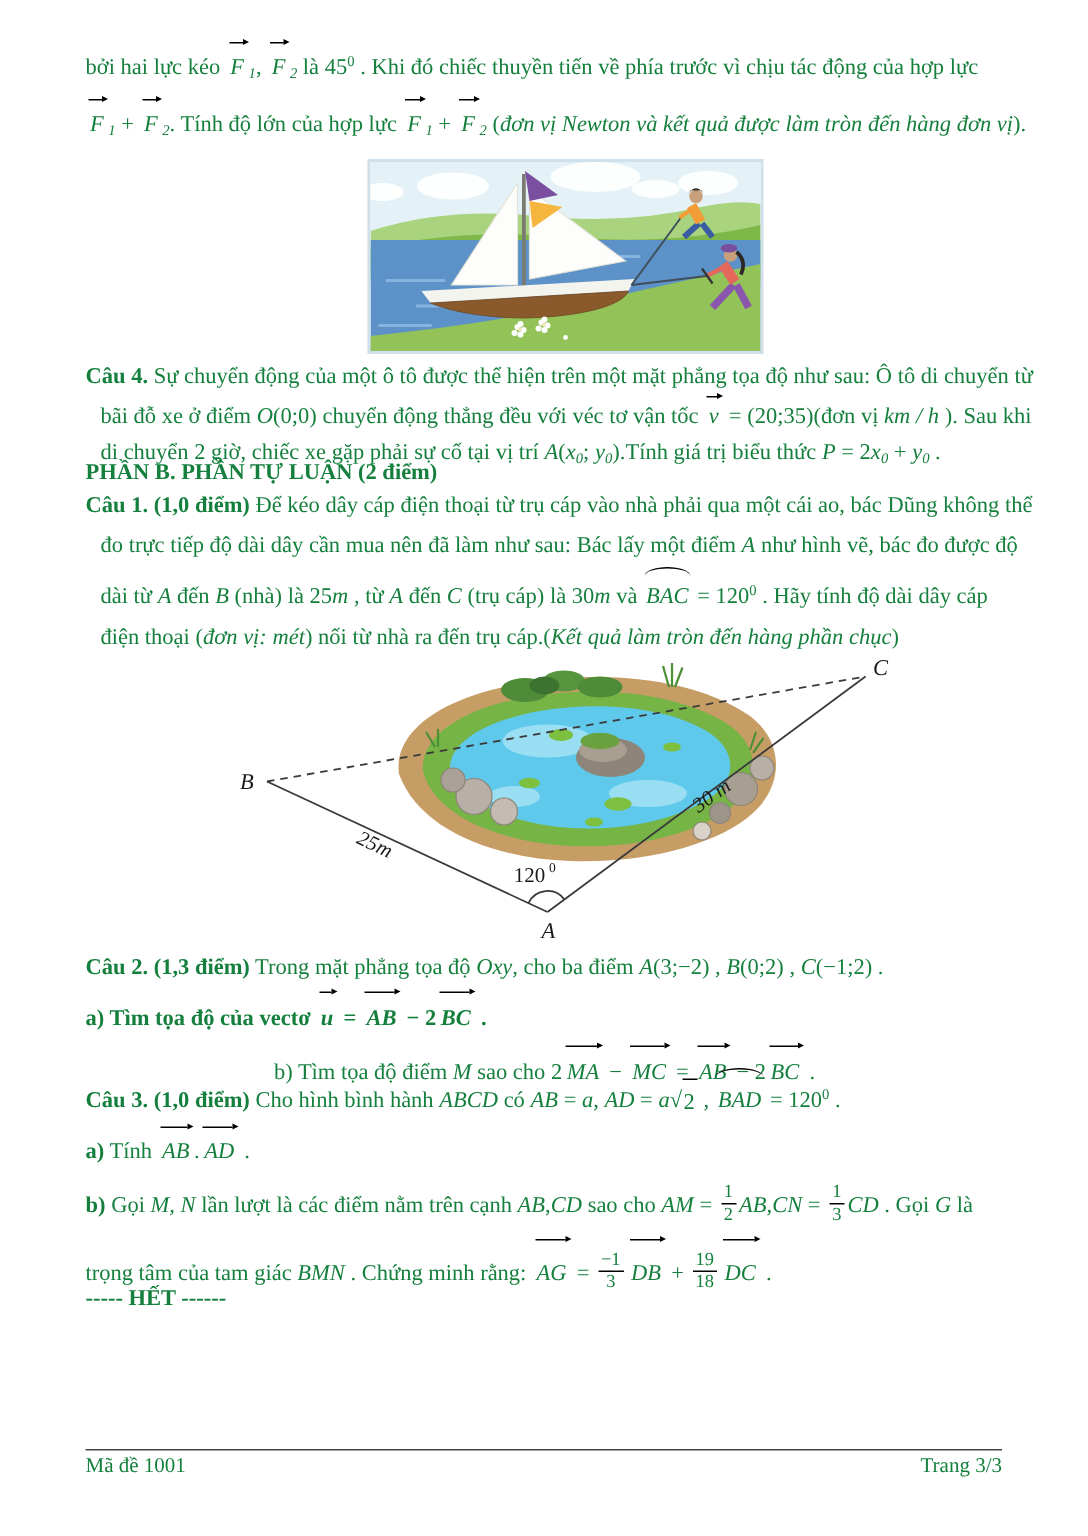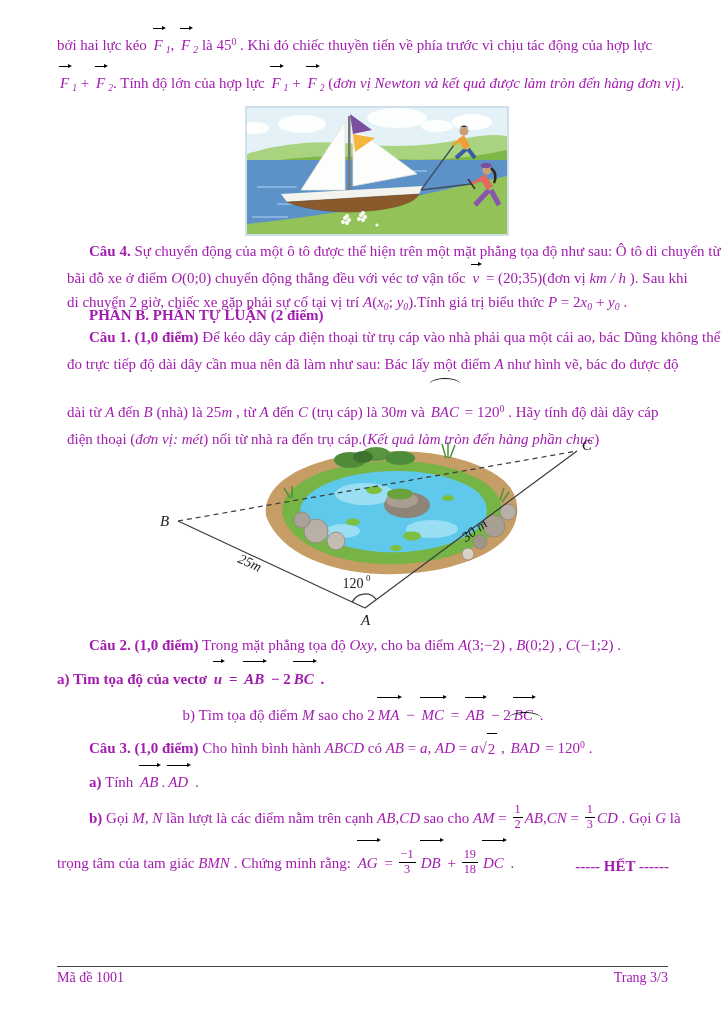--- a/index.html
+++ b/index.html
@@ -1,33 +1,33 @@
 <!DOCTYPE html>
 <html><head>
 <meta charset="utf-8">
 <style>
   html,body{margin:0;padding:0;background:#fff;}
   .page{position:relative;width:725px;height:1024px;background:#ffffff;overflow:hidden;
-        font-family:"Liberation Serif","DejaVu Serif",serif;color:#a21caf;font-size:15px;}
+        font-family:"Liberation Serif","DejaVu Serif",serif;color:#15803d;font-size:15px;}
   .tblock{position:absolute;left:57px;width:612px;}
   .line{line-height:27px;white-space:nowrap;}
   .lh30{line-height:30px;}
   .lh24{line-height:24px;}
   .lh42{line-height:42px;}
   .ind{padding-left:10px;}
-  .center{text-align:right;}
-  .s-b{font-weight:bold;margin-left:32px;}
+  .center{text-align:left;}
+  .s-b{font-weight:bold;}
   .s-i{font-style:italic;}
   .s-sub{font-size:0.65em;vertical-align:-0.3em;font-style:italic;}
   .s-sup{font-size:0.65em;vertical-align:0.55em;}
   .s-v{position:relative;display:inline-block;font-style:italic;padding:3px 2px 0 2px;margin:0 1px;}
   .s-v::before{content:"";position:absolute;top:1px;left:1px;right:3px;border-top:1px solid #000;}
   .s-v::after{content:"";position:absolute;top:-1px;right:-1px;border-left:4px solid #000;
               border-top:2px solid transparent;border-bottom:2px solid transparent;}
-  .s-arc{position:relative;display:inline-block;font-style:italic;padding:21px 2px 0 2px;}
+  .s-arc{position:relative;display:inline-block;font-style:italic;padding:7px 2px 0 2px;}
   .s-arc::before{content:"";position:absolute;top:0;left:1px;right:1px;height:6px;
                  border-top:1.4px solid #000;border-top-left-radius:60% 100%;border-top-right-radius:60% 100%;}
   .s-frac{display:inline-flex;flex-direction:column;vertical-align:middle;text-align:center;
           font-size:0.82em;line-height:1.12;margin:0 2px;transform:translateY(-2px);}
   .s-frac .fn{display:block;border-bottom:1px solid #000;padding:0 2px;}
   .s-frac .fd{display:block;padding:0 2px;}
   .s-rt{display:inline-flex;align-items:flex-start;}
   .s-rt .rt-s{font-style:normal;}
   .s-rt .rt-b{border-top:1px solid #000;padding:0 2px 0 1px;font-style:normal;}
   .figure{position:absolute;}
@@ -192,21 +192,21 @@
         <text x="432" y="14" class="fig-label">C</text>
         <text x="98" y="131" class="fig-num" text-anchor="middle" transform="rotate(25,98,131)">25m</text>
         <text x="327" y="98" class="fig-num" text-anchor="middle" transform="rotate(-36.5,327,98)">30 m</text>
         <text x="203" y="152" class="fig-angle" text-anchor="middle">120</text>
         <text x="216" y="145" class="fig-angle" style="font-size:9px;">0</text>
       </g>
     </svg>
   </div>
 
   <div class="tblock" style="top:630px;">
-    <div class="line lh30"><span class="s-b">Câu 2. (1,0 điểm)</span><span> Trong mặt phẳng tọa độ </span><span class="s-i">Oxy</span><span>,  cho ba điểm </span><span class="s-i">A</span><span>(3;−2)</span><span> , </span><span class="s-i">B</span><span>(0;2)</span><span> , </span><span class="s-i">C</span><span>(−1;2)</span><span> .</span></div>
+    <div class="line lh30"><span class="s-b">Câu 2. (1,3 điểm)</span><span> Trong mặt phẳng tọa độ </span><span class="s-i">Oxy</span><span>,  cho ba điểm </span><span class="s-i">A</span><span>(3;−2)</span><span> , </span><span class="s-i">B</span><span>(0;2)</span><span> , </span><span class="s-i">C</span><span>(−1;2)</span><span> .</span></div>
     <div class="line" style="line-height:33px;font-weight:bold;"><span>a) Tìm tọa độ của vectơ </span><span class="s-v">u</span><span> =  </span><span class="s-v">AB</span><span> − 2</span><span class="s-v">BC</span><span> .</span></div>
     <div class="line" style="line-height:33px;text-align:center;"><span>b)  Tìm tọa độ điểm </span><span class="s-i">M</span><span> sao cho </span><span>2</span><span class="s-v">MA</span><span> − </span><span class="s-v">MC</span><span> = </span><span class="s-v">AB</span><span> − 2</span><span class="s-v">BC</span><span> .</span></div>
   </div>
 
   <div class="tblock" style="top:712px;">
     <div class="line lh30"><span class="s-b">Câu 3. (1,0 điểm)</span><span> Cho hình bình hành </span><span class="s-i">ABCD</span><span> có </span><span class="s-i">AB</span><span> = </span><span class="s-i">a</span><span>, </span><span class="s-i">AD</span><span> = </span><span class="s-i">a</span><span class="s-rt">
           <span class="rt-s">√</span>
           <span class="rt-b">2</span>
         </span><span> , </span><span class="s-arc">BAD</span><span> = 120</span><span class="s-sup">0</span><span> .</span></div>
     <div class="line lh30"><span class="s-b">a)</span><span> Tính </span><span class="s-v">AB</span><span>.</span><span class="s-v">AD</span><span> .</span></div>

